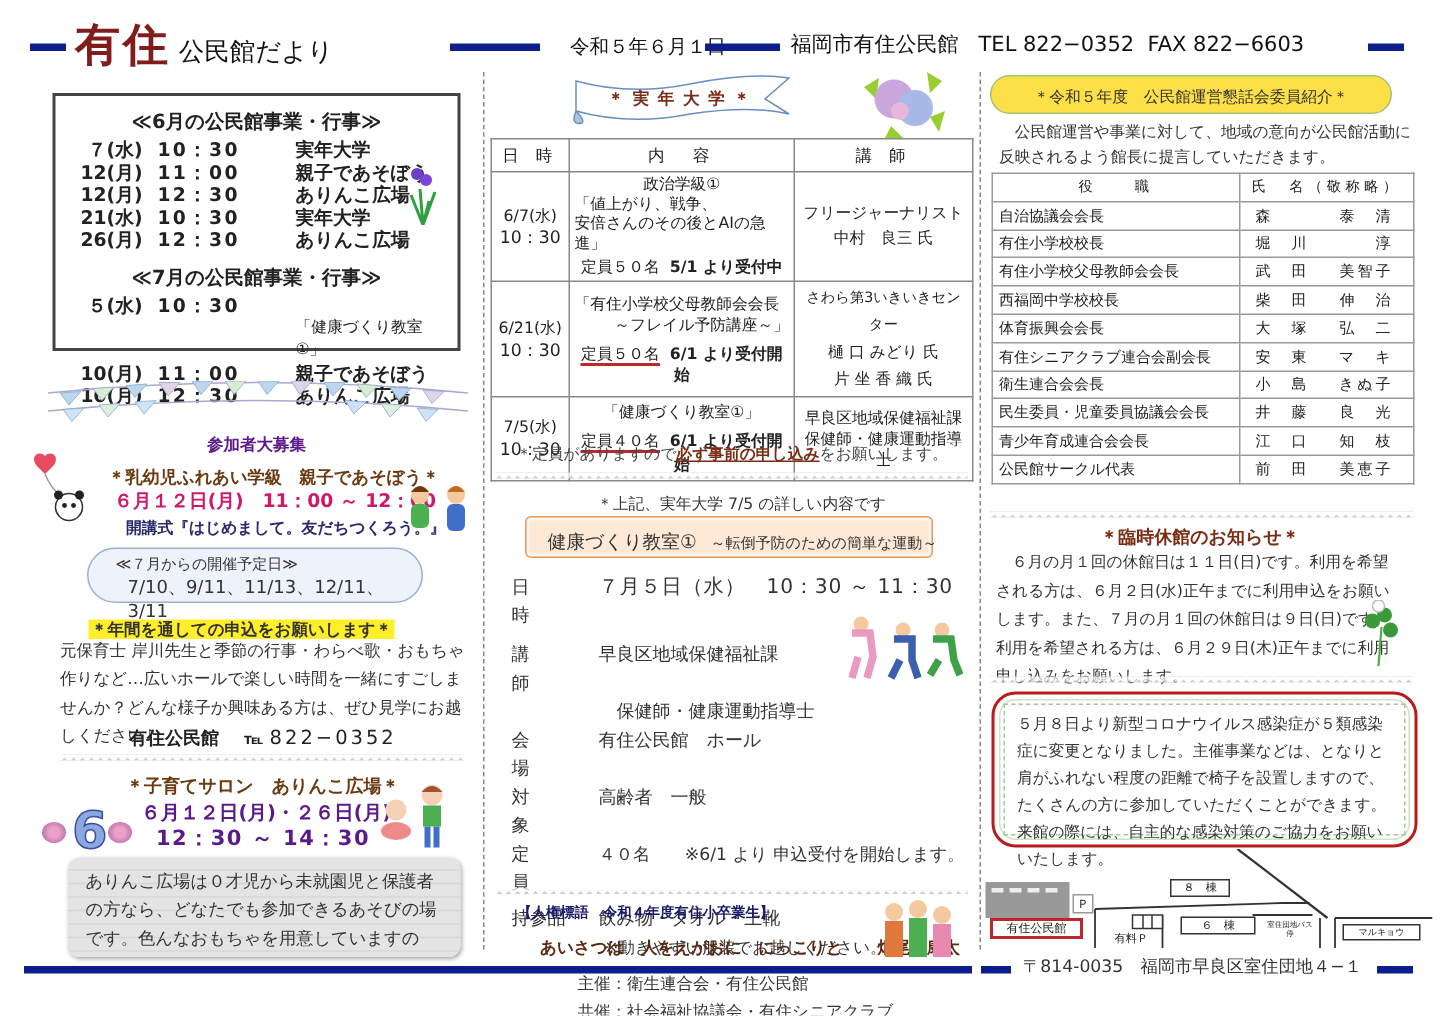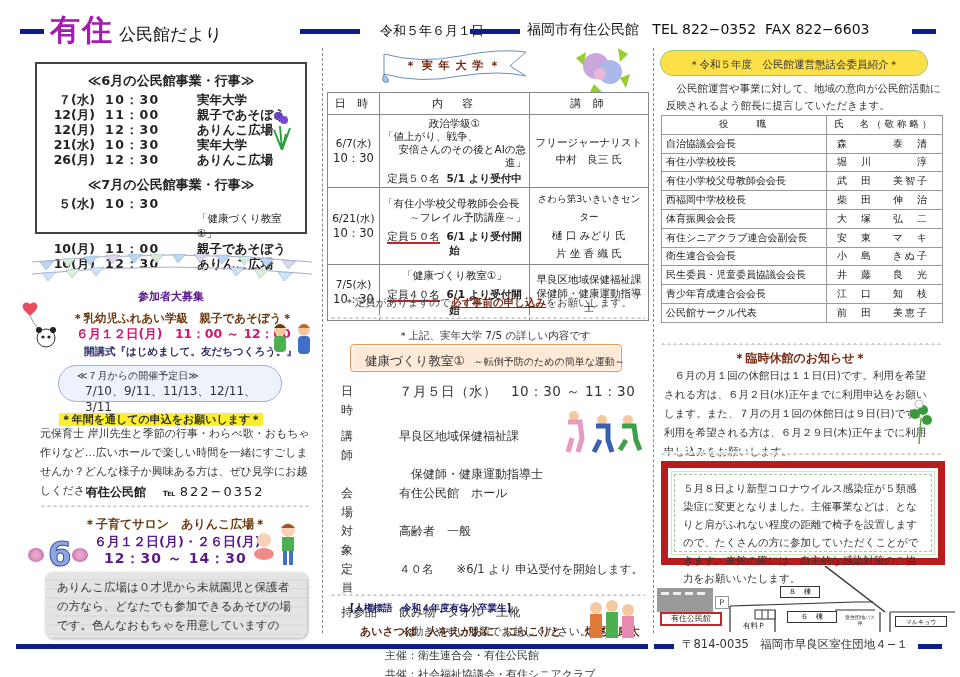--- a/index.html
+++ b/index.html
@@ -3,21 +3,21 @@
 <meta charset="utf-8">
 <style>
   * { box-sizing: border-box; margin: 0; padding: 0; }
   html, body { width: 960px; height: 677px; background: #fff; overflow: hidden; }
   body { font-family: "DejaVu Sans", "Liberation Sans", sans-serif; color: #222; position: relative; }
   .abs { position: absolute; }
   .navy { background: #0d1e8c; }
 
   
   .hdr-bar { height: 5px; }
-  .title-main { font-size: 30px; font-weight: bold; letter-spacing: 2px; color: #a21caf; }
+  .title-main { font-size: 30px; font-weight: bold; letter-spacing: 2px; color: #7f1d1d; }
   .title-sub { font-size: 17px; color: #111; }
   .hdr-text { font-size: 13px; color: #111; white-space: nowrap; }
 
   
   .vdash { border-left: 1px dashed #888; }
 
   
   .events-box { border: 2px solid #444; background: #fff; padding: 6px 10px; }
   .ev-title { text-align: center; font-weight: bold; font-size: 13px; margin: 2px 0 2px; }
   .ev-row { display: flex; font-size: 12.5px; line-height: 15px; font-weight: bold; }
@@ -50,21 +50,21 @@
   .k-lbl { width: 58px; letter-spacing: 8px; }
 
   
   .ct { width: 282px; font-size: 10px; }
   .ct td, .ct th { border: 1px solid #999; height: 18.8px; padding: 0 4px; }
   .ct th { font-weight: normal; text-align: center; font-size: 9.5px; letter-spacing: 3px; }
   .ct td.nm { border-left: 1px dashed #aaa; letter-spacing: 2px; }
   .ct td.nm span { display: inline-block; }
 
   .green-pill { border: 1.5px solid #9cc774; background: #fde047; border-radius: 14px; }
-  .frame { border: 7px solid #b91c1c; border-radius: 0; box-shadow: 0 0 0 3px #fff inset, 0 0 0 4px #cfe3c5 inset; }
+  .frame { border: 2px solid #b91c1c; border-radius: 16px; box-shadow: 0 0 0 3px #fff inset, 0 0 0 4px #cfe3c5 inset; }
   .frame-inner { border: 1px dashed #a8c79a; }
 </style>
 </head>
 <body>
 
 <div class="abs navy hdr-bar" style="left:20px;top:29px;width:24px;"></div>
 <div class="abs" style="left:50px;top:10px;white-space:nowrap;">
   <span class="title-main">有住</span>
   <span class="title-sub">公民館だより</span>
 </div>
@@ -255,21 +255,21 @@
   </thead>
   <tbody>
     <tr style="height:66px;">
       <td>
           <div>6/7(水)</div>
           <div style="font-size:11.5px;">10：30</div>
         </td>
       <td style="line-height:13px;">
         <div>政治学級①</div>
         <div style="text-align:left;">「値上がり、戦争、</div>
-        <div style="text-align:right;">安倍さんのその後とAIの急進」</div>
+        <div style="text-align:left;">安倍さんのその後とAIの急進」</div>
         <div style="margin-top:3px;"><span>定員５０名</span>&nbsp;&nbsp;<b>5/1 より受付中</b></div>
       </td>
       <td style="line-height:17px;">
           <div>フリージャーナリスト</div>
           <div>中村　良三 氏</div>
         </td>
     </tr>
     <tr style="height:66px;">
       <td>
           <div>6/21(水)</div>

